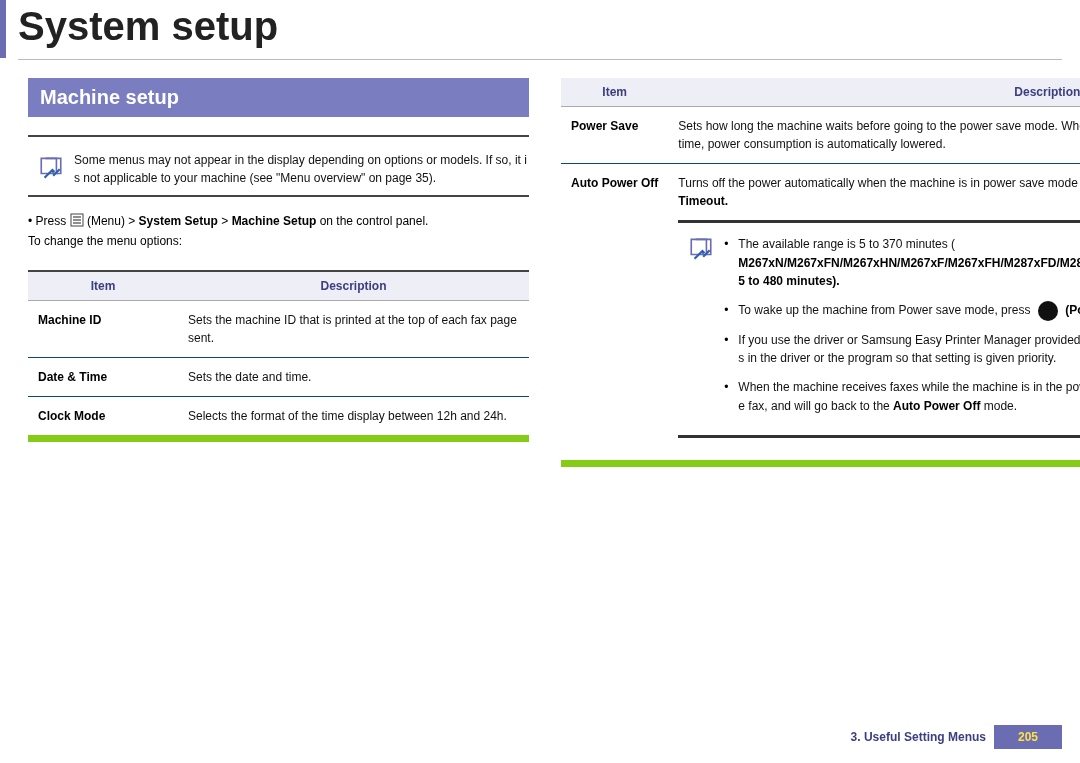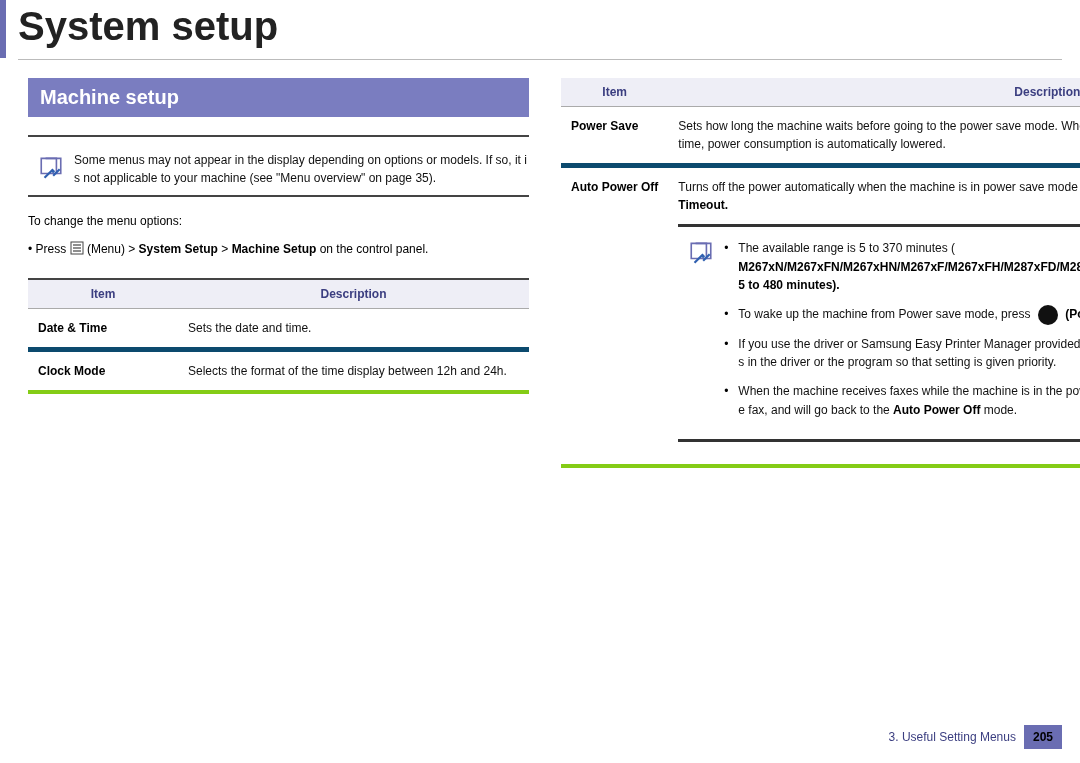--- a/index.html
+++ b/index.html
@@ -15,33 +15,33 @@
   .tip-block { display: flex; align-items: center; gap: 10px; margin: 0 0 8px 10px; }
   .tip-icon { flex: 0 0 26px; }
   .tip-text { font-size: 12px; line-height: 1.5; }
   .hr-thin { border: none; border-top: 2px solid #444; margin: 6px 0 14px 0; }
   .instruction { font-size: 12px; margin: 12px 0 18px 0; line-height: 1.7; }
   .bold { font-weight: bold; }
   .menu-icon { display: inline-block; width: 14px; height: 14px; position: relative; top: 2px; }
   table.setup { width: 100%; border-collapse: collapse; font-size: 12px; }
   table.setup th { background: #eeeef6; color: #3b3e80; font-weight: bold; padding: 7px 10px; border-top: 2px solid #444; border-bottom: 1px solid #aaa; }
   table.setup th:first-child { width: 150px; }
-  table.setup td { padding: 10px 10px; border-bottom: 5px solid #0c4a6e; vertical-align: top; line-height: 1.5; }
-  table.setup tr:last-child td { border-bottom: 4px solid #84cc16; }
+  table.setup td { padding: 10px 10px; border-bottom: 1px solid #0c4a6e; vertical-align: top; line-height: 1.5; }
+  table.setup tr:last-child td { border-bottom: 7px solid #84cc16; }
   table.setup td.item { font-weight: bold; white-space: nowrap; }
   .col-right table.setup th { border-top: none; }
   .heavy-rule { border: none; border-top: 3px solid #333; margin: 10px 0 12px 0; }
   .note-block { display: flex; align-items: flex-start; gap: 10px; padding: 0 4px 0 10px; }
   .note-list { font-size: 12px; line-height: 1.55; list-style: none; }
   .note-list li { margin-bottom: 10px; padding-left: 14px; position: relative; }
   .note-list li:before { content: "•"; position: absolute; left: 0; top: 0; }
   .pw-btn { display: inline-block; width: 20px; height: 20px; border-radius: 50%; background: #111; vertical-align: middle; margin: 0 4px; }
   .footer { position: absolute; bottom: 14px; right: 18px; display: flex; align-items: center; gap: 8px; font-size: 12px; }
-  .footer-text { color: #3b3e80; font-weight: normal; }
-  .page-num { background: #6a6db2; color: #000000; font-weight: bold; padding: 5px 9px; }
+  .footer-text { color: #3b3e80; font-weight: bold; }
+  .page-num { background: #6a6db2; color: #fde047; font-weight: bold; padding: 5px 24px; }
   .garbled { color: #111; word-break: break-all; }
 </style>
 </head>
 <body>
 
 <div class="page">
 
   <div class="title-accent"></div>
   <div class="title-bar">
     <div class="page-title">System setup</div>
@@ -62,47 +62,51 @@
             <path d="M7 4 L21 4 L21 18 L17 18" fill="none" stroke="#6a6db2" stroke-width="1.5"></path>
             <path d="M14 20 L20 14 M14 14 L6 22" stroke="#3060b0" stroke-width="2" fill="none"></path>
             <circle cx="14" cy="16" r="1.5" fill="#3060b0"></circle>
           </svg>
         </span>
         <div class="tip-text garbled">Some menus may not appear in the display depending on options or models. If so, it is not applicable to your machine (see "Menu overview" on page 35).</div>
       </div>
       <hr class="hr-thin">
 
       <div class="instruction">
-        <div>To change the menu options:</div>
         <div style="margin-top:8px;">
           <span>• Press </span>
           <span class="menu-icon">
             <svg viewBox="0 0 14 14" width="14" height="14">
               <rect x="1" y="1" width="12" height="12" fill="none" stroke="#444" stroke-width="1"></rect>
               <line x1="3" y1="4" x2="11" y2="4" stroke="#444" stroke-width="1.2"></line>
               <line x1="3" y1="7" x2="11" y2="7" stroke="#444" stroke-width="1.2"></line>
               <line x1="3" y1="10" x2="11" y2="10" stroke="#444" stroke-width="1.2"></line>
             </svg>
           </span>
           <span>(Menu) &gt; </span>
           <span class="bold">System Setup</span>
           <span> &gt; </span>
           <span class="bold">Machine Setup</span>
           <span> on the control panel.</span>
         </div>
+        <div>To change the menu options:</div>
       </div>
 
       <table class="setup">
         <thead>
           <tr>
             <th>Item</th>
             <th>Description</th>
           </tr>
         </thead>
         <tbody>
+          <tr>
+            <td class="item">Machine ID</td>
+            <td class="garbled">Sets the machine ID that is printed at the top of each fax page sent.</td>
+          </tr>
           <tr>
             <td class="item">Date &amp; Time</td>
             <td class="garbled">Sets the date and time.</td>
           </tr>
           <tr>
             <td class="item">Clock Mode</td>
             <td class="garbled">Selects the format of the time display between 12h and 24h.</td>
           </tr>
         </tbody>
       </table>

